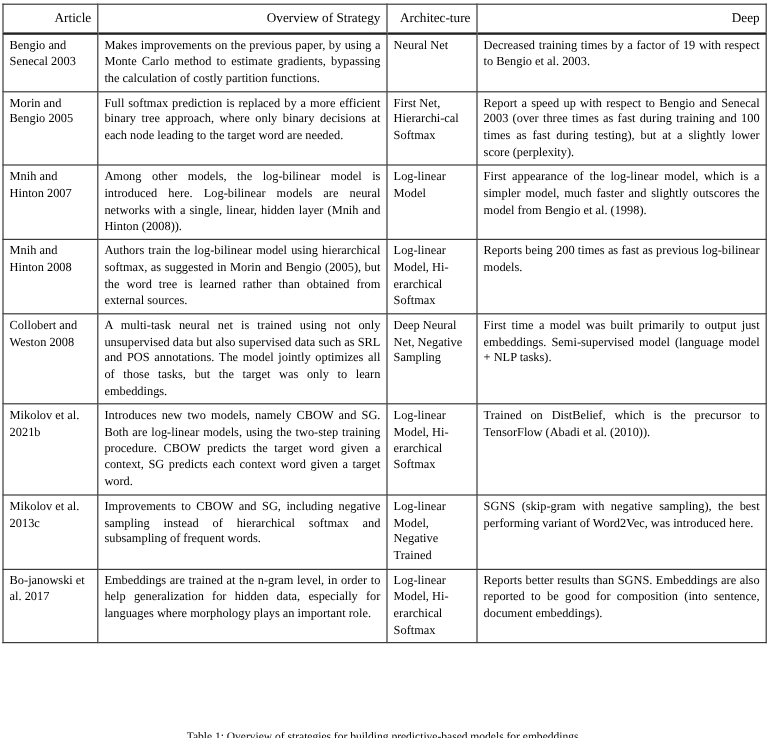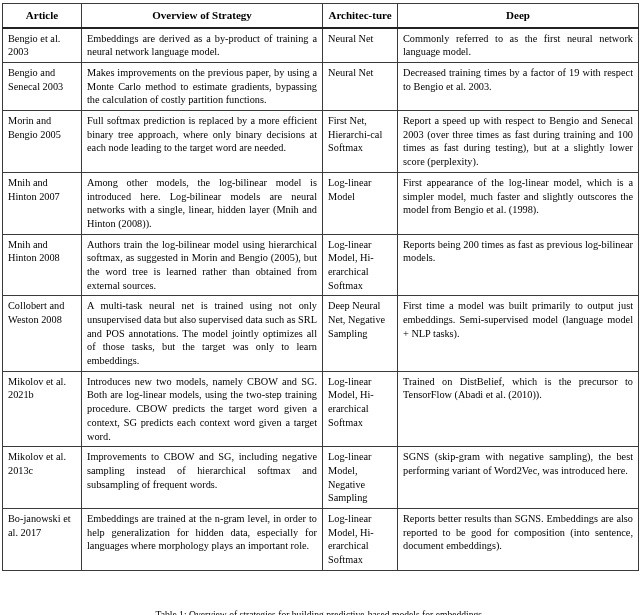--- a/index.html
+++ b/index.html
@@ -28,25 +28,25 @@
   }
   table.paper-table th,
   table.paper-table td {
     border: 1px solid #3a3a3a;
     vertical-align: top;
     padding: 3px 5px 3px 5px;
     font-size: 10.3px;
     line-height: 1.33;
   }
   table.paper-table thead th {
-    font-weight: bold;
+    font-weight: normal;
     font-size: 11px;
     padding-top: 4px;
     padding-bottom: 4px;
-    text-align: center;
+    text-align: right;
     border-bottom-width: 2px;
     border-bottom-color: #222;
   }
   
   col.c-article     { width: 79px; }
   col.c-overview    { width: 241px; }
   col.c-arch        { width: 75px; }
   col.c-notes       { width: 241px; }
 
   .cell-article {
@@ -90,26 +90,20 @@
     <thead>
       <tr>
         <th class="header-hdr">Article</th>
         <th class="header-hdr">Overview of Strategy</th>
         <th class="header-hdr">Architec-ture</th>
         <th class="header-hdr">Deep</th>
       </tr>
     </thead>
     <tbody>
       <tr>
-        <td class="cell-article">Bengio et al. 2003</td>
-        <td class="cell-justify">Embeddings are derived as a by-product of training a neural network language model.</td>
-        <td class="cell-arch">Neural Net</td>
-        <td class="cell-justify">Commonly referred to as the first neural network language model.</td>
-      </tr>
-      <tr>
         <td class="cell-article">Bengio and Senecal 2003</td>
         <td class="cell-justify">Makes improvements on the previous paper, by using a Monte Carlo method to estimate gradients, bypassing the calculation of costly partition functions.</td>
         <td class="cell-arch">Neural Net</td>
         <td class="cell-justify">Decreased training times by a factor of 19 with respect to Bengio et al. 2003.</td>
       </tr>
       <tr>
         <td class="cell-article">Morin and Bengio 2005</td>
         <td class="cell-justify">Full softmax prediction is replaced by a more efficient binary tree approach, where only binary decisions at each node leading to the target word are needed.</td>
         <td class="cell-arch">First Net, Hierarchi-cal Softmax</td>
         <td class="cell-justify">Report a speed up with respect to Bengio and Senecal 2003 (over three times as fast during training and 100 times as fast during testing), but at a slightly lower score (perplexity).</td>
@@ -134,21 +128,21 @@
       </tr>
       <tr>
         <td class="cell-article">Mikolov et al. 2021b</td>
         <td class="cell-justify">Introduces new two models, namely CBOW and SG. Both are log-linear models, using the two-step training procedure. CBOW predicts the target word given a context, SG predicts each context word given a target word.</td>
         <td class="cell-arch">Log-linear Model, Hi-erarchical Softmax</td>
         <td class="cell-justify">Trained on DistBelief, which is the precursor to TensorFlow (Abadi et al. (2010)).</td>
       </tr>
       <tr>
         <td class="cell-article">Mikolov et al. 2013c</td>
         <td class="cell-justify">Improvements to CBOW and SG, including negative sampling instead of hierarchical softmax and subsampling of frequent words.</td>
-        <td class="cell-arch">Log-linear Model, Negative Sampling</td>
+        <td class="cell-arch">Log-linear Model, Negative Trained</td>
         <td class="cell-justify">SGNS (skip-gram with negative sampling), the best performing variant of Word2Vec, was introduced here.</td>
       </tr>
       <tr>
         <td class="cell-article">Bo-janowski et al. 2017</td>
         <td class="cell-justify">Embeddings are trained at the n-gram level, in order to help generalization for hidden data, especially for languages where morphology plays an important role.</td>
         <td class="cell-arch">Log-linear Model, Hi-erarchical Softmax</td>
         <td class="cell-justify">Reports better results than SGNS. Embeddings are also reported to be good for composition (into sentence, document embeddings).</td>
       </tr>
     </tbody>
   </table>

